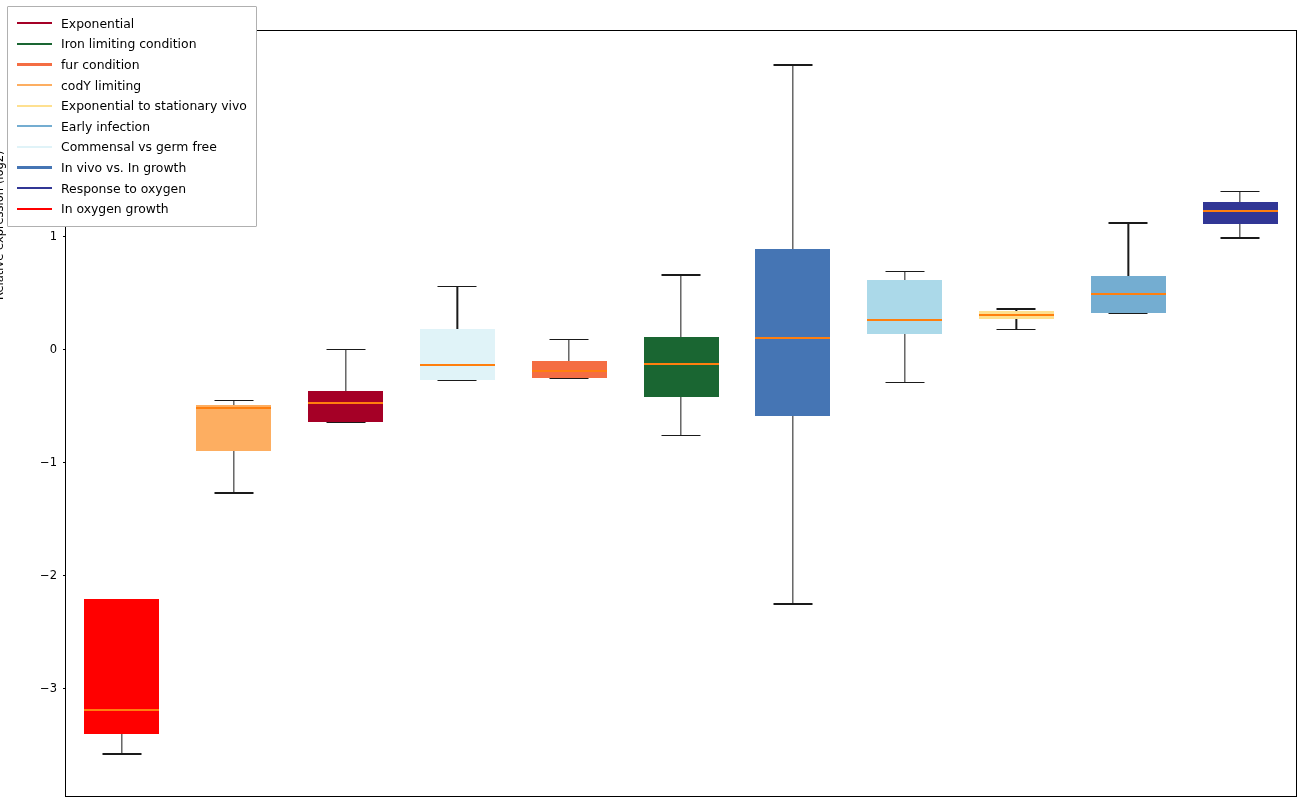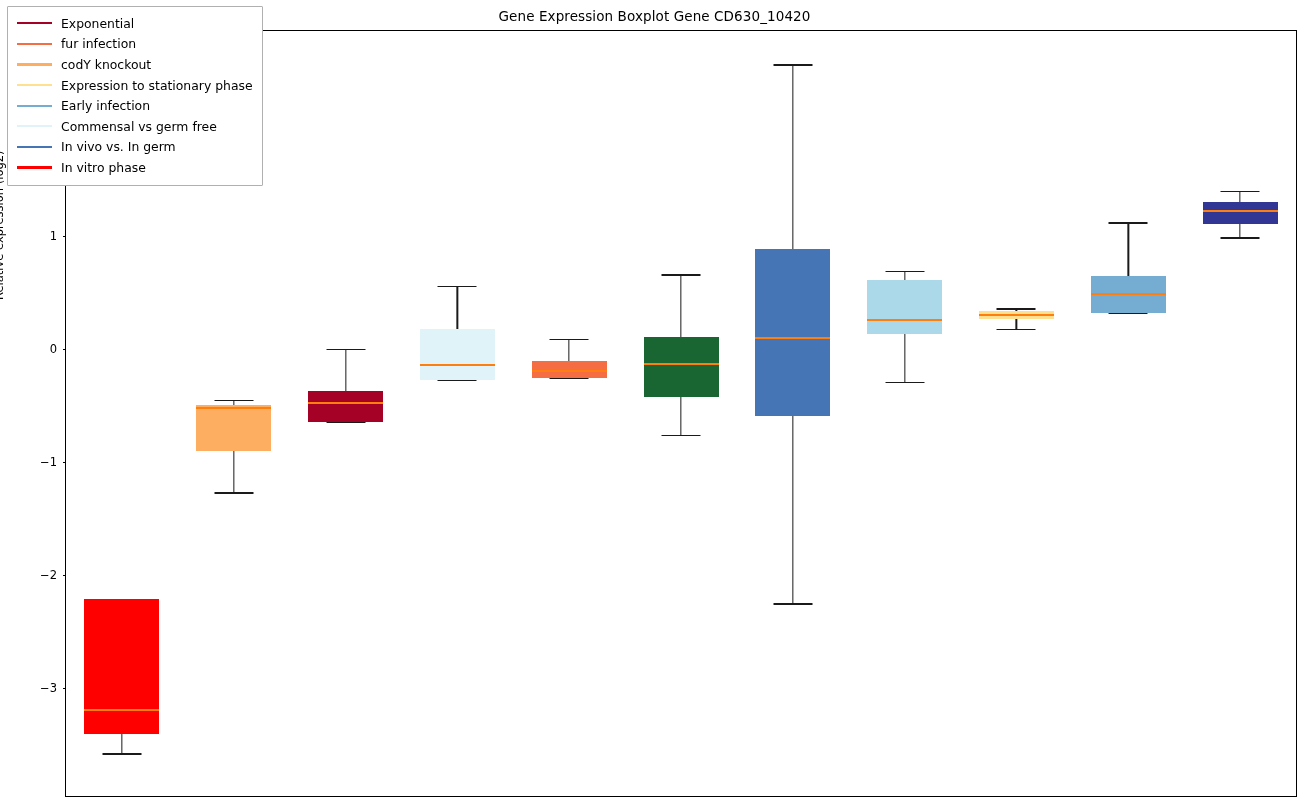--- a/index.html
+++ b/index.html
@@ -134,21 +134,20 @@
     font-size: 12.4px;
     color: #000000;
     white-space: nowrap;
   }
 </style>
 </head>
 <body>
 
 <div id="figure">
 
-  <div id="chart-title">Gene Expression Boxplot Gene CD630_10420</div>
 
   <div id="ylabel">Relative expression (log2)</div>
 
   <div id="plot-area">
     <div id="yticks">
         <div class="tick-row" style="top: 92.6588px;">
           <div class="tick-mark"></div>
           <div class="tick-text">2</div>
         </div>
         <div class="tick-row" style="top: 205.657px;">
@@ -258,42 +257,50 @@
         </div>
       </div>
   </div>
 
   <div id="legend">
       <div class="legend-item">
         <span class="legend-swatch" style="background: rgb(165, 0, 38);"></span>
         <span class="legend-label">Exponential</span>
       </div>
       <div class="legend-item">
+        <span class="legend-swatch" style="background: rgb(26, 102, 50);"></span>
+        <span class="legend-label">Iron limiting condition</span>
+      </div>
+      <div class="legend-item">
         <span class="legend-swatch" style="background: rgb(244, 109, 67);"></span>
-        <span class="legend-label">fur infection</span>
+        <span class="legend-label">fur condition</span>
       </div>
       <div class="legend-item">
         <span class="legend-swatch" style="background: rgb(253, 174, 97);"></span>
-        <span class="legend-label">codY knockout</span>
+        <span class="legend-label">codY limiting</span>
       </div>
       <div class="legend-item">
         <span class="legend-swatch" style="background: rgb(254, 224, 144);"></span>
-        <span class="legend-label">Expression to stationary phase</span>
+        <span class="legend-label">Exponential to stationary vivo</span>
       </div>
       <div class="legend-item">
         <span class="legend-swatch" style="background: rgb(116, 173, 209);"></span>
         <span class="legend-label">Early infection</span>
       </div>
       <div class="legend-item">
         <span class="legend-swatch" style="background: rgb(224, 243, 248);"></span>
         <span class="legend-label">Commensal vs germ free</span>
       </div>
       <div class="legend-item">
         <span class="legend-swatch" style="background: rgb(69, 117, 180);"></span>
-        <span class="legend-label">In vivo vs. In germ</span>
+        <span class="legend-label">In vivo vs. In growth</span>
+      </div>
+      <div class="legend-item">
+        <span class="legend-swatch" style="background: rgb(49, 54, 149);"></span>
+        <span class="legend-label">Response to oxygen</span>
       </div>
       <div class="legend-item">
         <span class="legend-swatch" style="background: rgb(255, 0, 0);"></span>
-        <span class="legend-label">In vitro phase</span>
+        <span class="legend-label">In oxygen growth</span>
       </div>
     </div>
 
 </div>
 
 </body></html>

